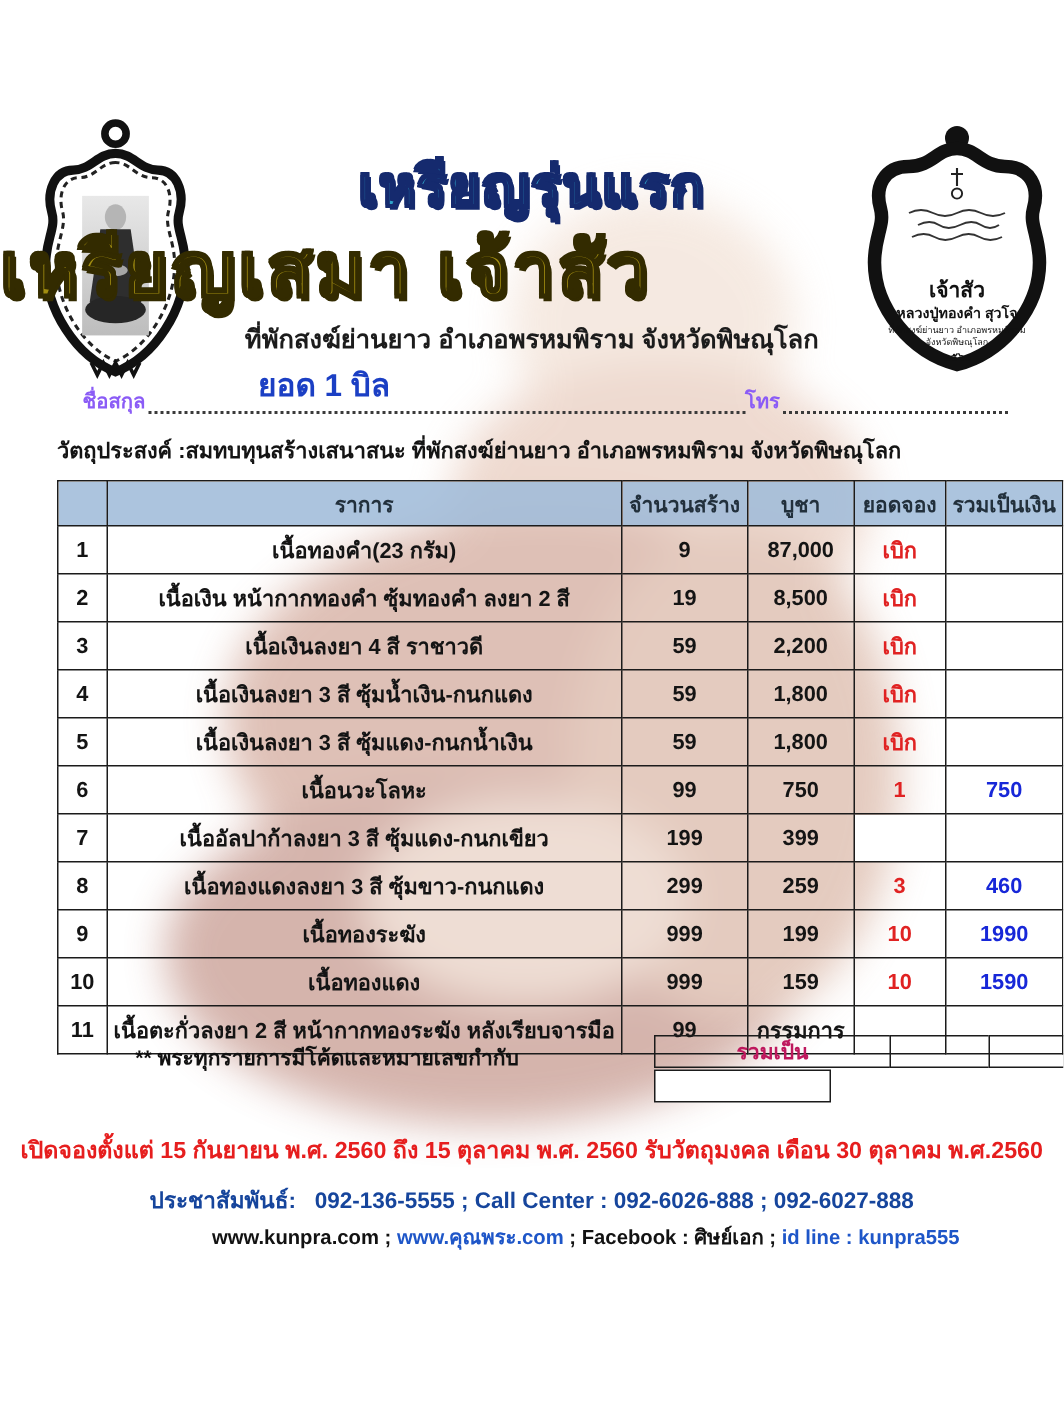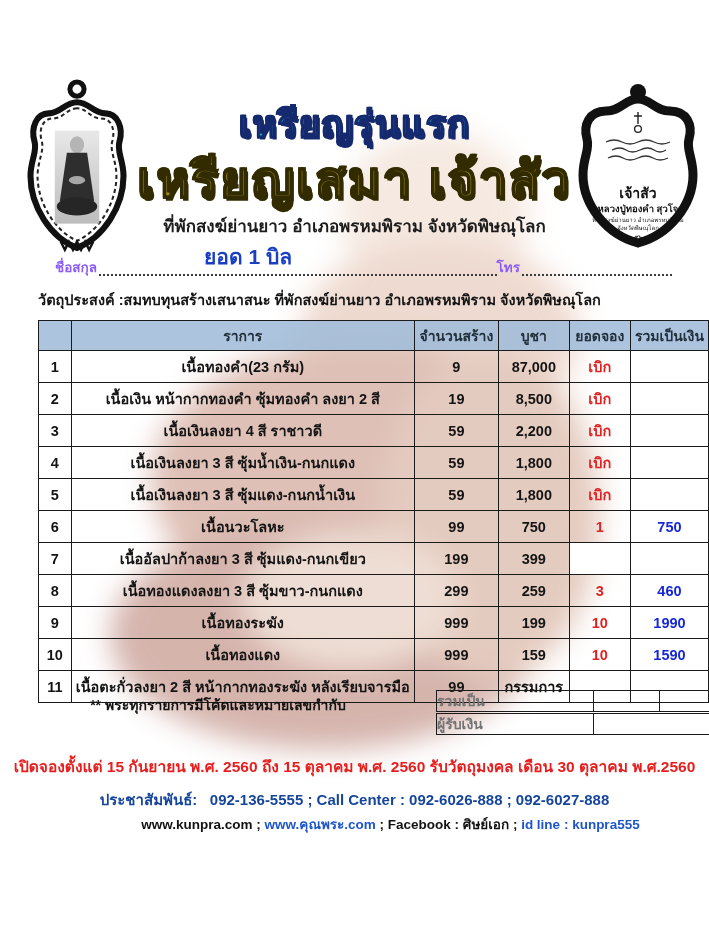--- a/index.html
+++ b/index.html
@@ -15,27 +15,27 @@
   .b2{left:300px;top:150px;width:280px;height:190px;background:#d8a890;}
   .b3{left:150px;top:250px;width:430px;height:280px;background:#b26a52;}
   .b4{left:110px;top:430px;width:430px;height:230px;background:#9c4e3c;}
   .b5{left:380px;top:260px;width:220px;height:330px;background:#c08468;}
   .b6{left:240px;top:440px;width:220px;height:140px;background:#d8b09a;}
   
   .title1{position:absolute;left:0;top:94px;width:709px;text-align:center;
     font-size:37px;font-weight:bold;color:#2ea3c9;letter-spacing:1px;
     -webkit-text-stroke:1.6px #152a6e;
     text-shadow:2px 2px 0 #152a6e,-1px -1px 0 #152a6e,1px -1px 0 #152a6e,-1px 1px 0 #152a6e;}
-  .title2{position:absolute;left:0;top:140px;width:709px;text-align:center;
+  .title2{position:absolute;left:0;top:140px;width:709px;
     font-size:50px;font-weight:bold;color:#a38e10;letter-spacing:2px;
     -webkit-text-stroke:1.8px #332b00;
     text-shadow:2px 3px 0 #332b00,-1px -1px 0 #332b00,1px -1px 0 #332b00,-1px 1px 0 #332b00;}
   .subtitle{position:absolute;left:0;top:212px;width:709px;text-align:center;
     font-size:17px;font-weight:700;color:#1c1c1c;}
-  .bill{position:absolute;left:172px;top:240px;font-size:21px;font-weight:bold;color:#1b3fc4;margin-left:32px;}
+  .bill{position:absolute;left:172px;top:240px;font-size:21px;font-weight:bold;color:#1b3fc4;}
   
   .nameline{position:absolute;left:55px;top:256px;width:617px;height:24px;
     display:flex;align-items:flex-start;font-size:13.5px;font-weight:600;color:#8b5cf6;}
   .nameline .lbl{padding:0 2px 1px 0;}
   .dots{flex:1 1 auto;border-bottom:2px dotted #3a3a3a;height:18px;}
   .dots.short{flex:0 0 150px;}
   .purpose{position:absolute;left:38px;top:288px;width:640px;
     font-size:14.5px;font-weight:700;color:#141414;}
   
   table.order{position:absolute;left:38px;top:320px;border-collapse:collapse;table-layout:fixed;}
@@ -47,22 +47,22 @@
   td.reserved{font-size:19px;}
   td.reserved.red-word,td.reserved.red-num{color:#e02222;font-weight:700;}
   td.reserved.blank{background:#ffffff;}
   td.total{font-size:19px;}
   td.total.blue-num{color:#1727d8;font-weight:700;}
   .c-no{width:62px;} .c-item{width:298px;} .c-qty{width:82px;}
   .c-price{width:77px;} .c-res{width:68px;} .c-total{width:52px;}
   
   .sumrow,.recvrow{position:absolute;left:436px;display:flex;}
   .sumrow{top:690px;} .recvrow{top:712.5px;}
-  .frow-cell{border:1.6px solid #1b1b1b;height:20px;line-height:20px;text-align:left;
-    font-size:14px;font-weight:bold;color:#737373;}
+  .frow-cell{border:1.6px solid #1b1b1b;height:20px;line-height:20px;text-align:center;
+    font-size:14px;font-weight:bold;color:#be185d;}
   .fc-label{width:156px;border-right:none;}
   .fc-a{width:65px;border-right:none;}
   .fc-b{width:49px;}
   .fc-wide{width:116px;background:#fff;}
   .tnote{position:absolute;left:38px;top:694px;width:360px;text-align:center;
     font-size:14px;font-weight:700;color:#111;}
   
   .booking{position:absolute;left:0;top:754px;width:709px;text-align:center;
     font-size:15.5px;font-weight:700;color:#e61e1e;}
   .contact{position:absolute;left:0;top:788px;width:709px;text-align:center;
@@ -255,21 +255,20 @@
       </tbody>
   </table>
 
   <div class="tnote">** พระทุกรายการมีโค้ดและหมายเลขกำกับ</div>
   <div class="sumrow">
     <div class="frow-cell fc-label">รวมเป็น</div>
     <div class="frow-cell fc-a"></div>
     <div class="frow-cell fc-b"></div>
   </div>
   <div class="recvrow">
-    <div class="frow-cell fc-label">ผู้รับเงิน</div>
     <div class="frow-cell fc-wide"></div>
   </div>
 
   <div class="booking">เปิดจองตั้งแต่ 15 กันยายน พ.ศ. 2560 ถึง 15 ตุลาคม พ.ศ. 2560  รับวัตถุมงคล เดือน 30 ตุลาคม  พ.ศ.2560</div>
   <div class="contact">
     <span>ประชาสัมพันธ์:</span>&nbsp;&nbsp;
     <span>092-136-5555 ; Call Center : 092-6026-888 ; 092-6027-888</span>
   </div>
   <div class="weblinks">
     <span>www.kunpra.com</span><span> ; </span><span class="blue">www.คุณพระ.com</span><span> ; </span><span>Facebook : ศิษย์เอก</span><span> ; </span><span class="blue">id line : kunpra555</span>

